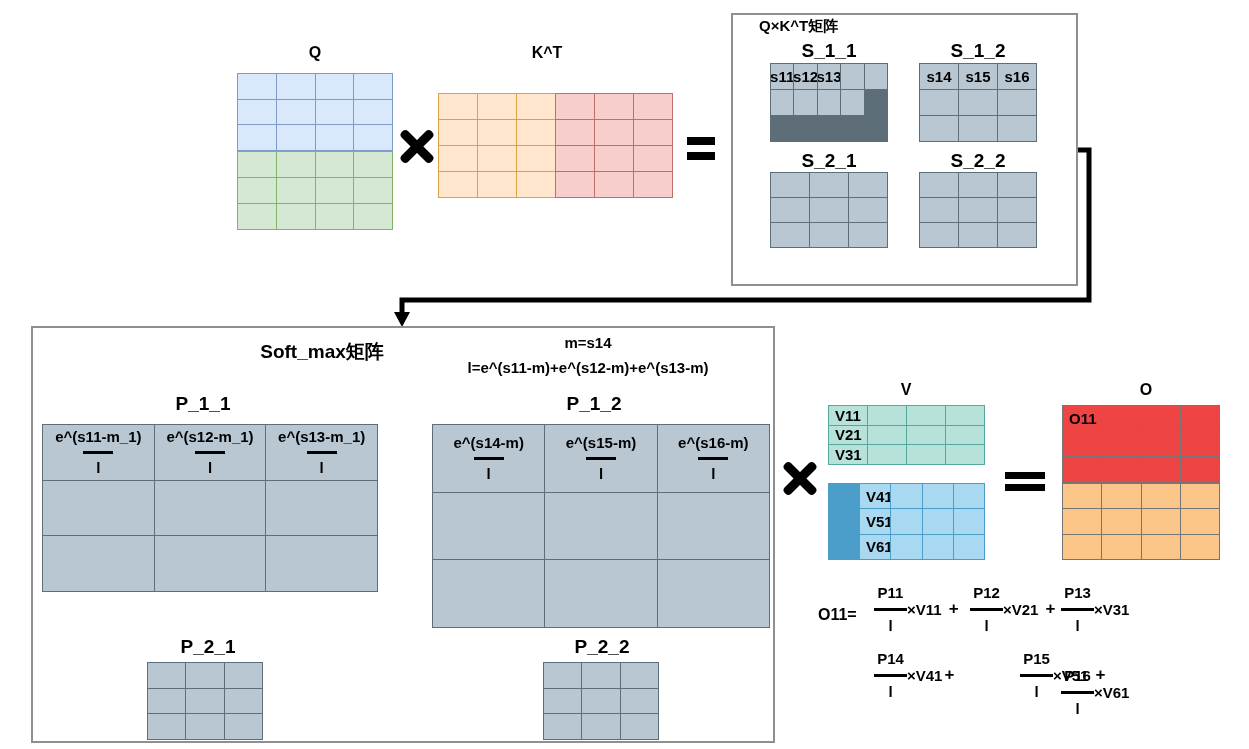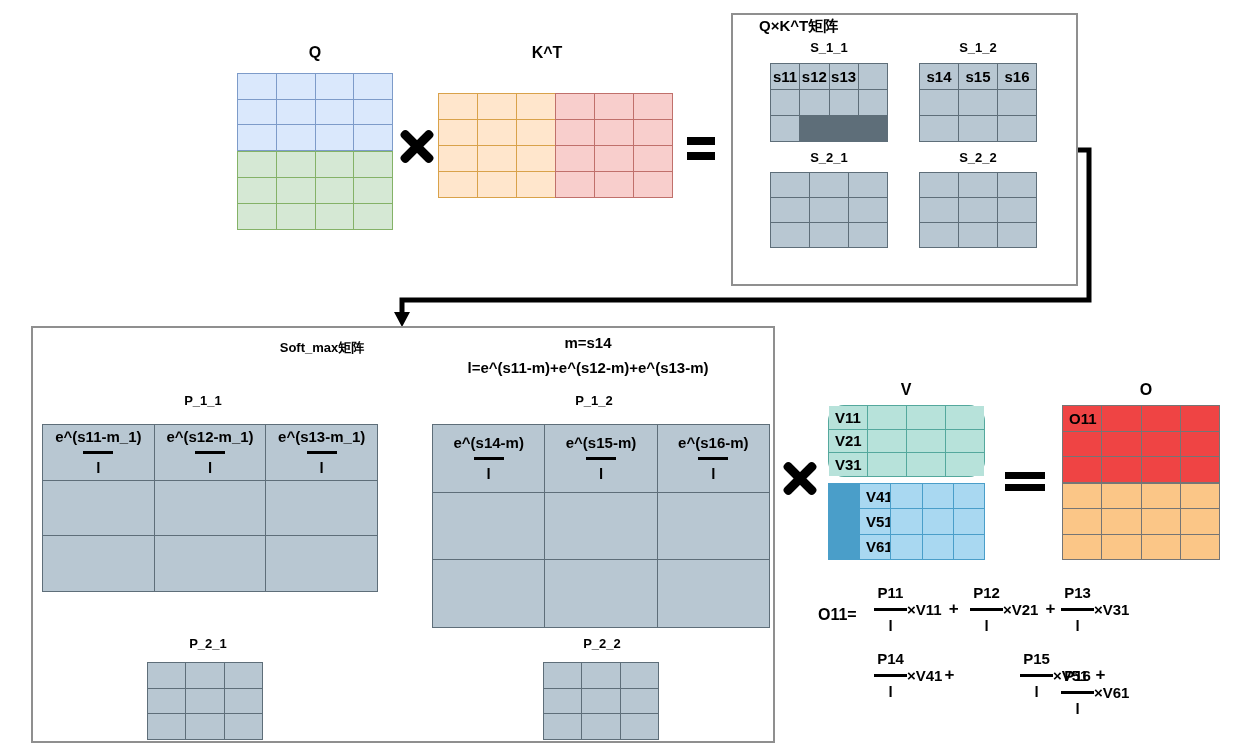--- a/index.html
+++ b/index.html
@@ -2,21 +2,21 @@
 <html><head>
 <meta charset="utf-8">
 <style>
   html,body{margin:0;padding:0;background:#fff;}
   .canvas{
     position:relative;width:1249px;height:749px;background:#ffffff;overflow:hidden;
     font-family:"Liberation Sans","DejaVu Sans",sans-serif;color:#000;
   }
   .connector{position:absolute;left:0;top:0;pointer-events:none;}
   .obox{position:absolute;border:2px solid #8f8f8f;background:#fff;box-sizing:border-box;}
-  .lbl{position:absolute;font-weight:bold;font-size:13px;white-space:nowrap;transform:translateX(-50%);}
+  .lbl{position:absolute;font-weight:bold;font-size:19px;white-space:nowrap;transform:translateX(-50%);}
   .lbl.big{font-size:16px;}
   .title{position:absolute;font-weight:bold;font-size:15px;white-space:nowrap;}
   .mgrid{position:absolute;display:grid;gap:1px;padding:1px;box-sizing:border-box;}
   .mgrid .cell{display:flex;align-items:center;justify-content:center;font-weight:bold;font-size:15px;overflow:hidden;}
   .cells-left .cell{justify-content:flex-start;padding-left:6px;}
   .g3{grid-template-columns:repeat(3,1fr);grid-template-rows:repeat(3,1fr);}
   
   .g-blue{background:#7d9bc9;}  .g-blue .cell{background:#dae8fc;}
   .g-green{background:#84b267;} .g-green .cell{background:#d5e8d4;}
   .g-orange{background:#d9a24a;}.g-orange .cell{background:#ffe6cc;}
@@ -124,21 +124,21 @@
 
   <div class="big-eq eq-sm" style="left:687px;top:137px">
       <span class="ebar"></span>
       <span class="ebar"></span>
     </div>
 
   <div class="obox" style="left:731px;top:13px;width:347px;height:273px"></div>
   <div class="title" style="left:759px;top:17px">Q×K^T矩阵</div>
 
   <div class="lbl" style="left:829px;top:40px">S_1_1</div>
-  <div class="mgrid g-slate" style="left: 770px; top: 63px; width: 118px; height: 79px; grid-template-columns: repeat(4, 1fr); grid-template-rows: repeat(3, 1fr);">
+  <div class="mgrid g-slate" style="left: 770px; top: 63px; width: 118px; height: 79px; grid-template-columns: repeat(5, 1fr); grid-template-rows: repeat(3, 1fr);">
       <div class="cell">s11</div>
       <div class="cell">s12</div>
       <div class="cell">s13</div>
       <div class="cell"></div>
       <div class="cell"></div>
       <div class="cell"></div>
       <div class="cell"></div>
       <div class="cell"></div>
       <div class="cell"></div>
     </div>
@@ -276,21 +276,21 @@
       <div class="cell"></div>
       <div class="cell"></div>
     </div>
 
   <div class="big-x" style="left:784px;top:462px">
       <span class="xbar xb1"></span>
       <span class="xbar xb2"></span>
     </div>
 
   <div class="lbl big" style="left:906px;top:381px">V</div>
-  <div class="mgrid g-teal cells-left" style="left: 828px; top: 405px; width: 157px; height: 72px; grid-template-columns: repeat(4, 1fr); grid-template-rows: repeat(3, 1fr); border-radius: 16px;">
+  <div class="mgrid g-teal cells-left" style="left: 828px; top: 405px; width: 157px; height: 60px; grid-template-columns: repeat(4, 1fr); grid-template-rows: repeat(3, 1fr);">
       <div class="cell">V11</div>
       <div class="cell"></div>
       <div class="cell"></div>
       <div class="cell"></div>
       <div class="cell">V21</div>
       <div class="cell"></div>
       <div class="cell"></div>
       <div class="cell"></div>
       <div class="cell">V31</div>
       <div class="cell"></div>

